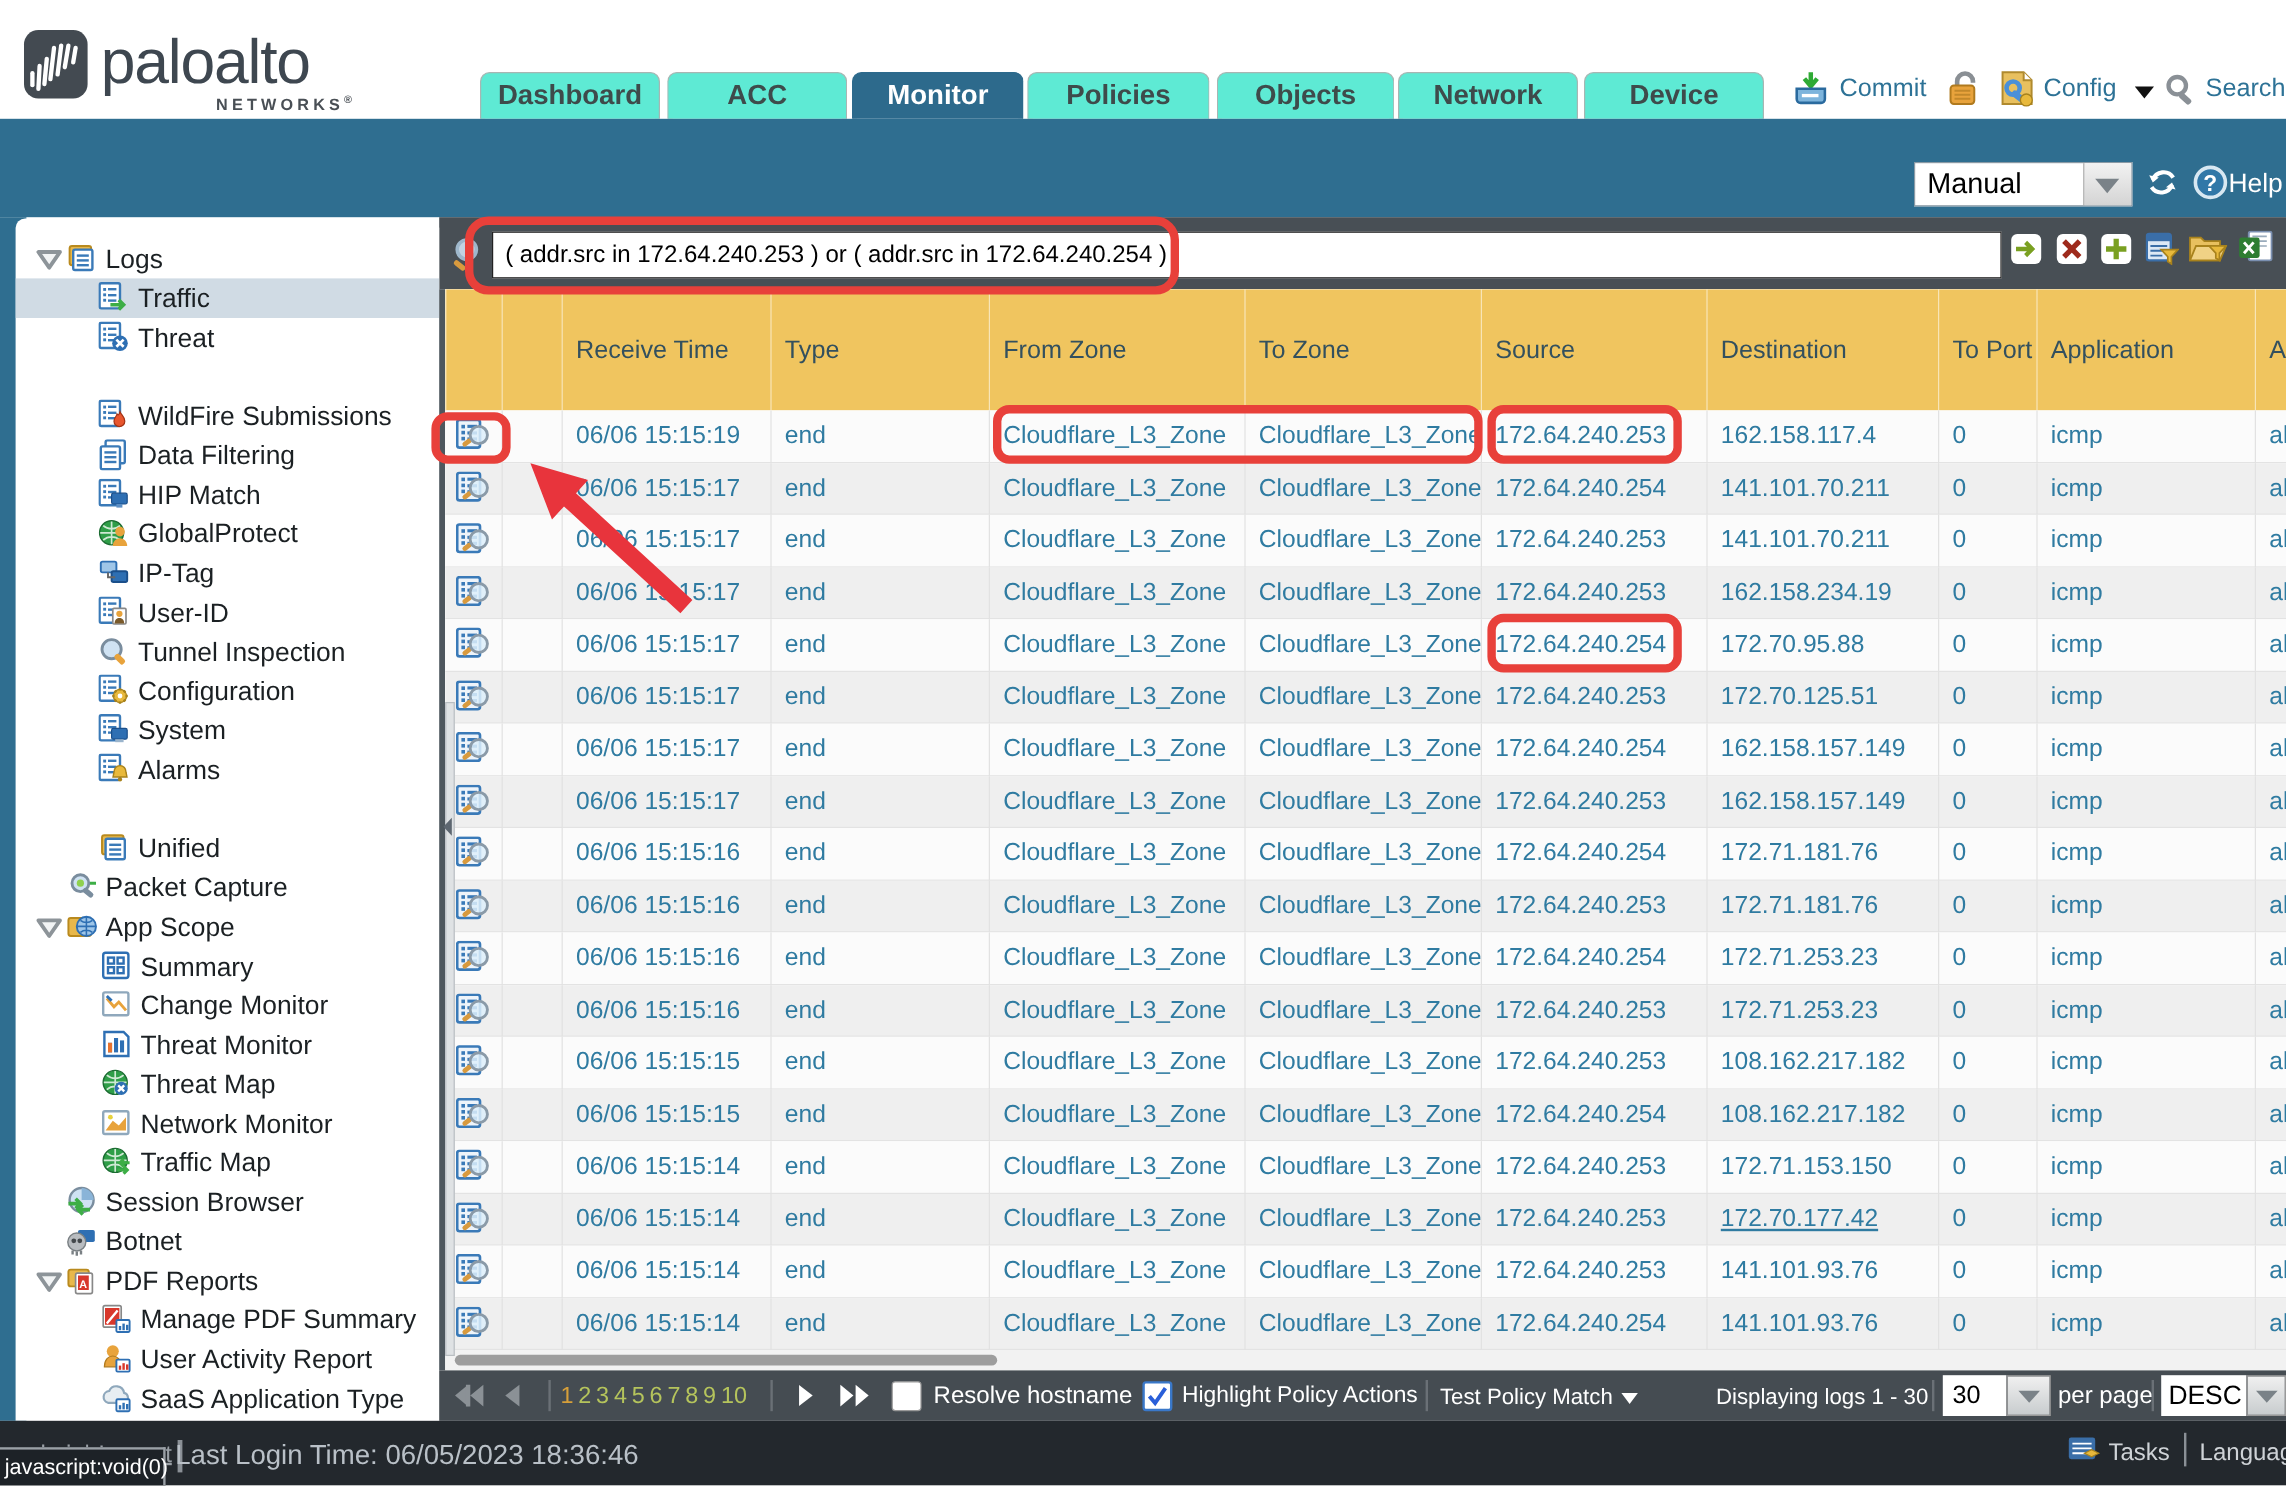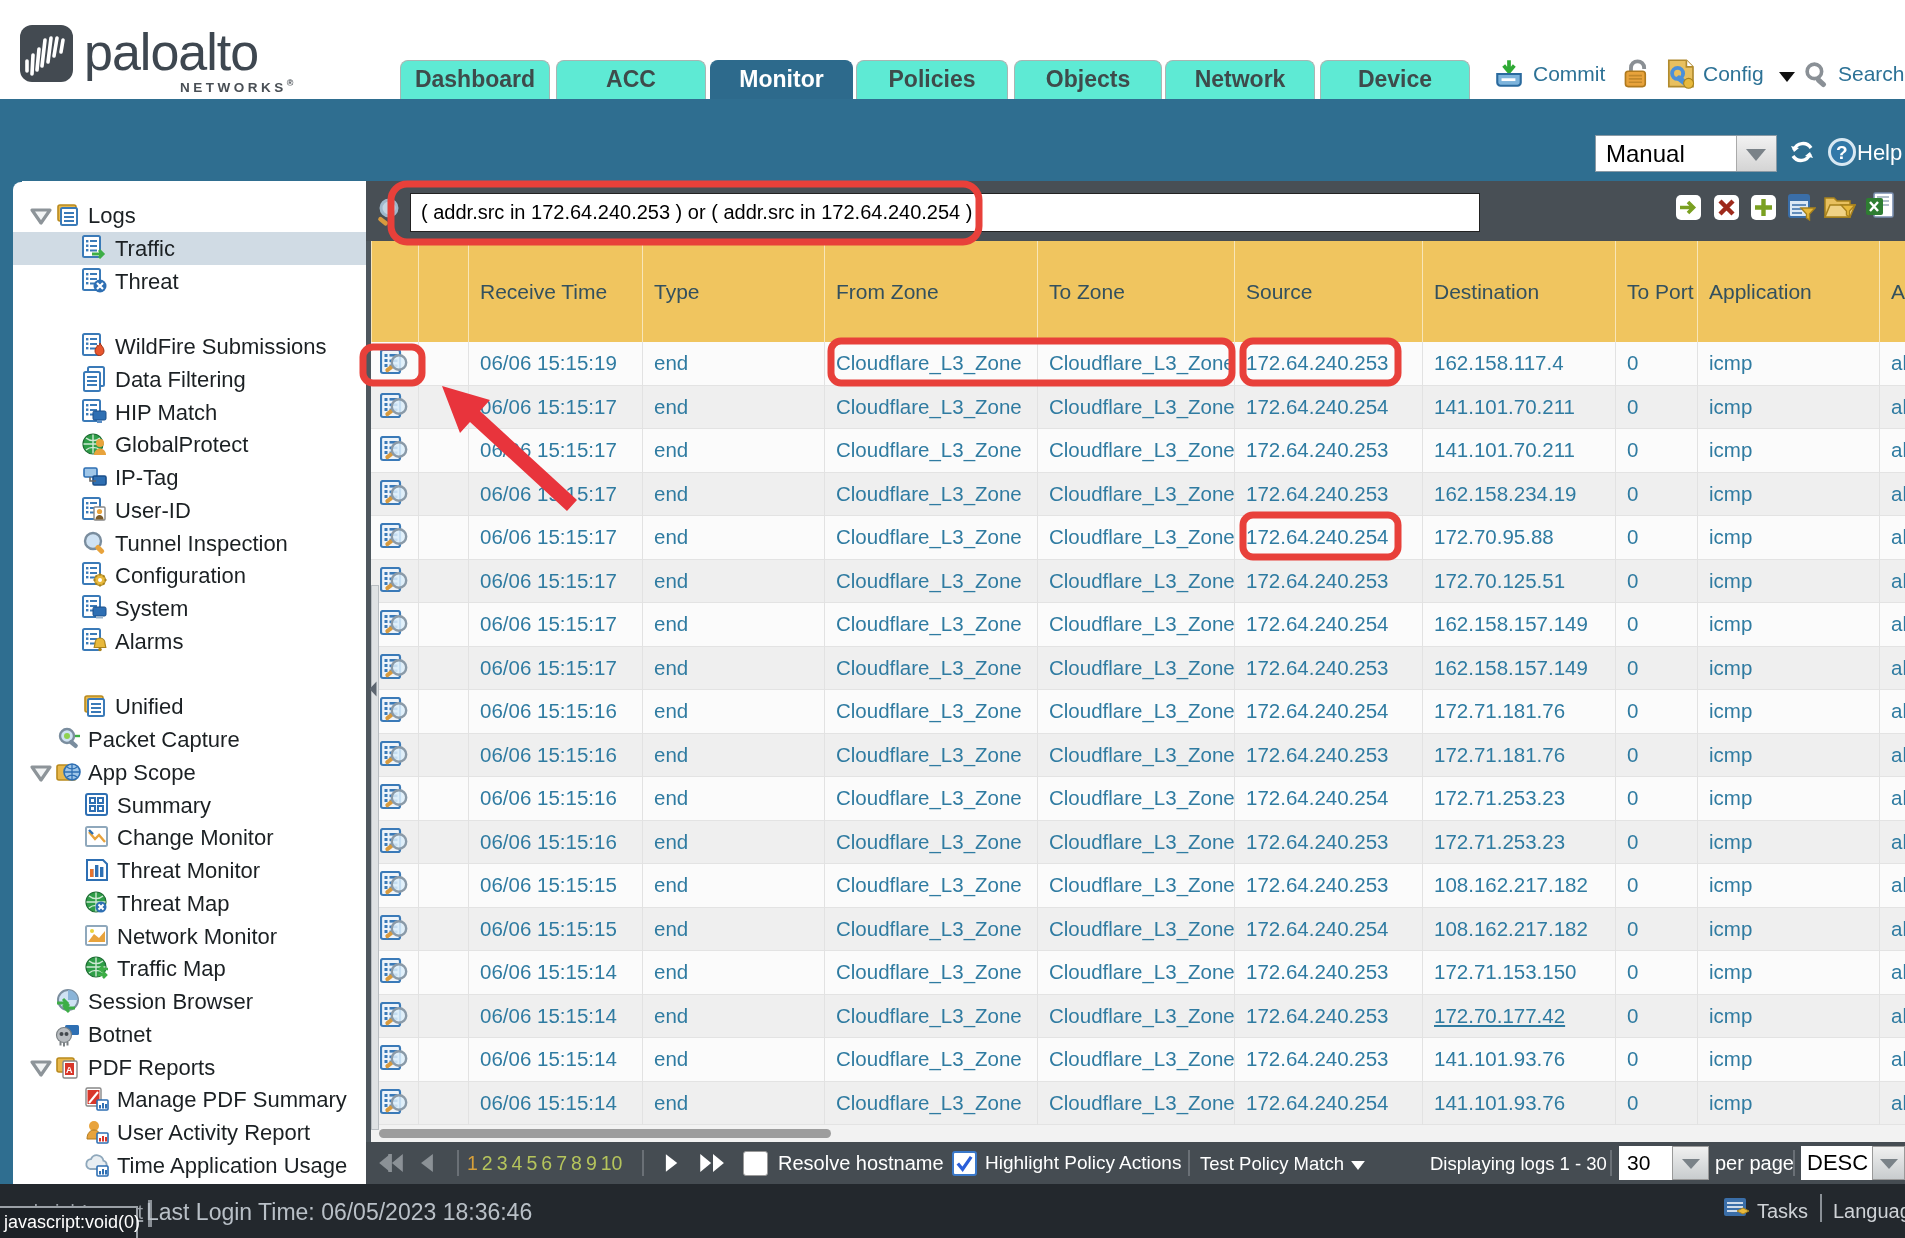--- a/index.html
+++ b/index.html
@@ -25,21 +25,21 @@
 #leftblue { left:0; top:181px; width:22px; height:1003px; background:#2f6e90; }
 
 
 #manualwrap { left:1595px; top:36px; width:182px; height:37px; background:#fff; border:1px solid #8a9aa5; }
 #manualtxt { left:10px; top:4px; font-size:24px; color:#000; }
 #manualbtn { position:absolute; right:0; top:0; width:40px; height:35px; background:linear-gradient(#f2f2f2,#d4d4d4); border-left:1px solid #aaa; }
 #manualbtn:after { content:""; position:absolute; left:9px; top:13px; border:10px solid transparent; border-top:12px solid #7a8288; }
 
 
 #filterbar { left:366px; top:181px; width:1539px; height:60px; background:#484f55; }
-#filterinput { left:44px; top:12px; width:1070px; height:39px; background:#fff; border:1px solid #222; font-size:20px; color:#000; line-height:36px; padding-left:10px; white-space:nowrap; }
+#filterinput { left:44px; top:12px; width:1258px; height:39px; background:#fff; border:1px solid #222; font-size:20px; color:#000; line-height:36px; padding-left:10px; white-space:nowrap; }
 .fbtn { position:absolute; top:14px; width:25px; height:25px; background:#fff; border-radius:5px; }
 
 
 #sidebar { left:13px; top:182px; width:353px; height:1002px; background:#fff; border-radius:8px 8px 0 0; overflow:hidden; }
 .titem { position:absolute; left:0; width:353px; height:33px; font-size:22px; color:#1b2023; white-space:nowrap; }
 .titem .ic { position:absolute; top:3px; }
 .titem .lb { position:absolute; top:4px; }
 .titem.sel { background:#d0dbe4; }
 
 
@@ -539,21 +539,21 @@
 <div class="titem" style="top:966.75px;">
         <svg class="ic" width="26" height="26" viewBox="0 0 26 26" style="left:71px;">
           <path d="M6 17 a5 5 0 0 1 1 -9.8 a6.5 6.5 0 0 1 12.4 1.5 a4.4 4.4 0 0 1 0.6 8.3z" fill="#e8eef2" stroke="#8fa8bc" stroke-width="1.8"></path>
           <rect x="13" y="14" width="11" height="10" rx="1" fill="#fff" stroke="#2e6fb3" stroke-width="1.6"></rect>
           <g fill="#2e6fb3">
             <rect x="15" y="19" width="2" height="3.5"></rect>
             <rect x="18" y="17" width="2" height="5.5"></rect>
             <rect x="21" y="18" width="2" height="4.5"></rect>
           </g>
         </svg>
-        <span class="lb" style="left:104px;">Time Application Usage</span>
+        <span class="lb" style="left:104px;">SaaS Application Type</span>
       </div>
 </div>
 
 <div class="abs" id="splitter"></div>
 <div class="abs" id="sphandle"></div>
 <svg class="abs" width="8" height="16" viewBox="0 0 8 16" style="left:369px;top:681px;z-index:6;">
       <path d="M7.5 0.5 v15 l-7 -7.5z" fill="#5d6670"></path>
     </svg>
 
 <div class="abs" id="tbl">

